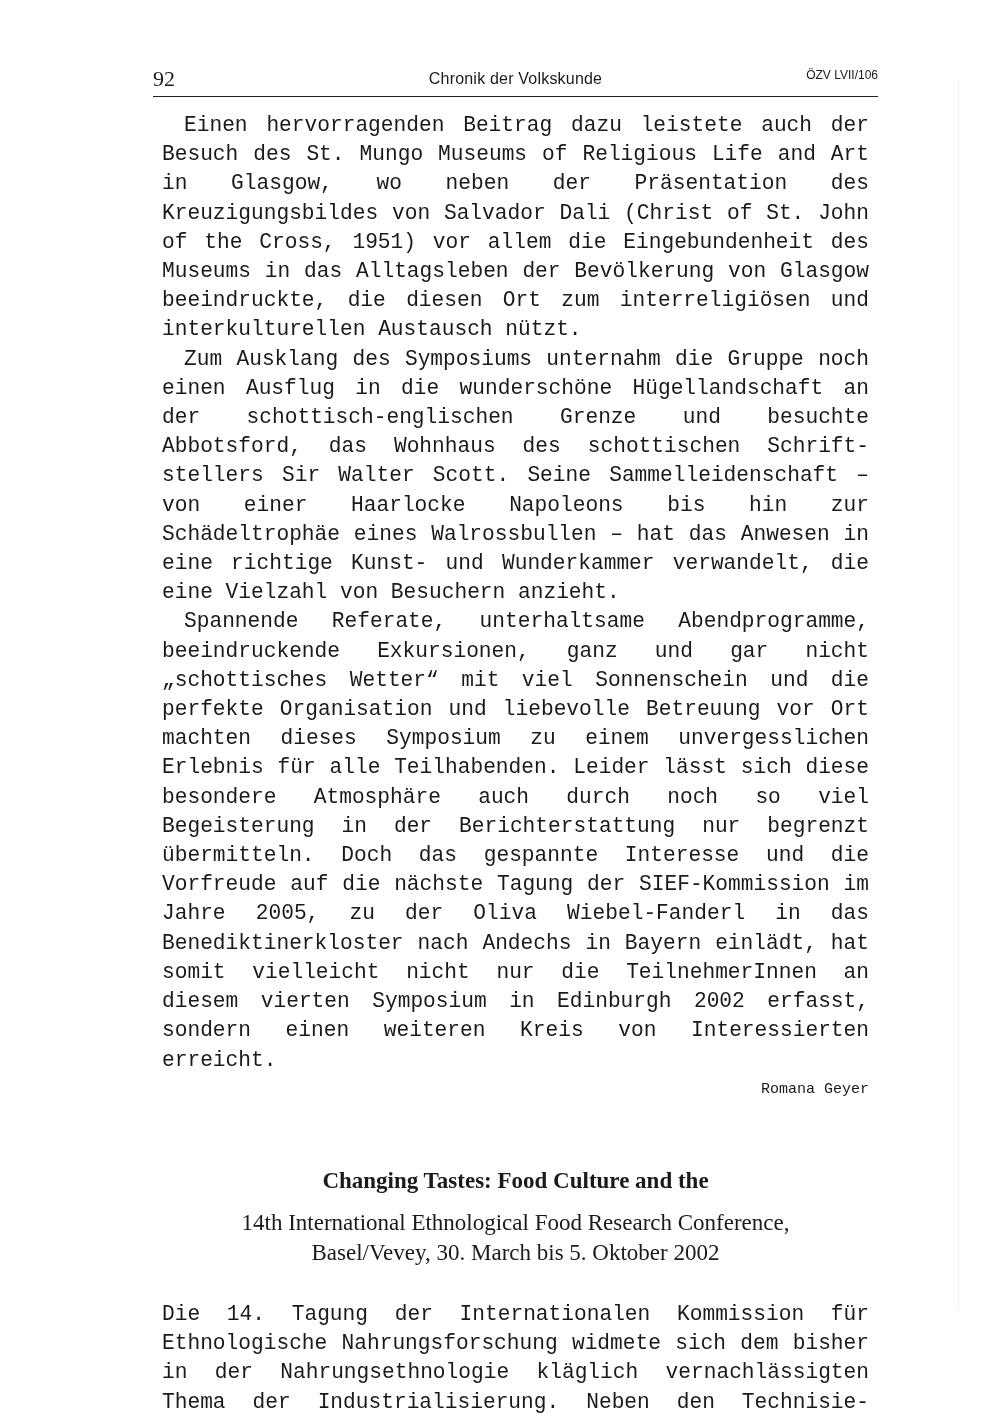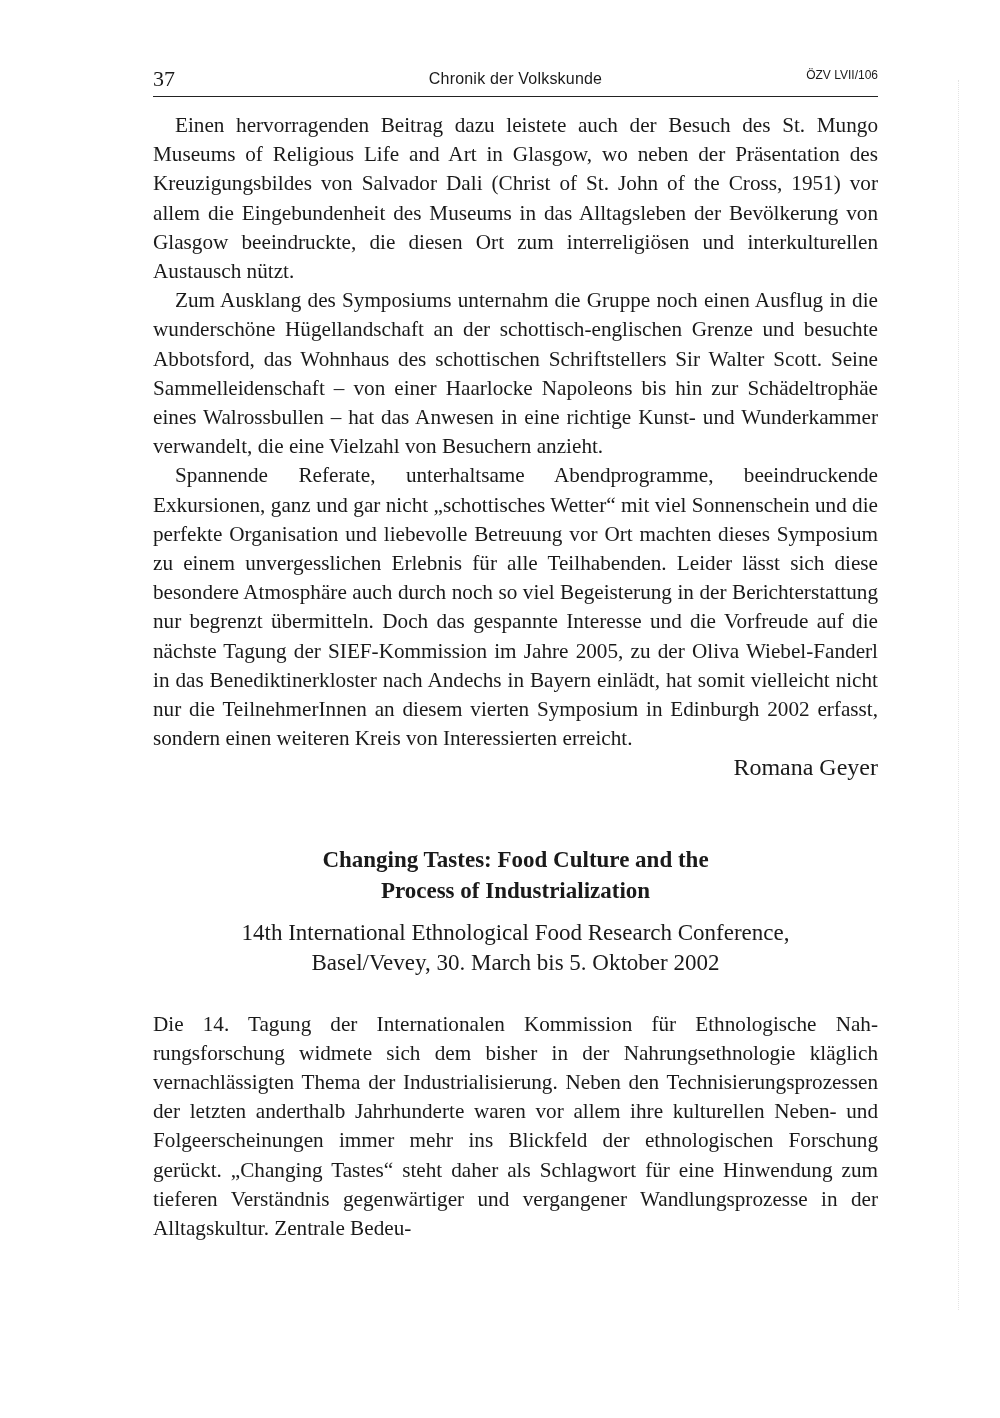--- a/index.html
+++ b/index.html
@@ -44,40 +44,41 @@
       letter-spacing: 0.2px;
     }
     .running-header .journal-ref {
       position: absolute;
       right: 0;
       top: 6px;
       font-family: "Liberation Sans", "DejaVu Sans", sans-serif;
       font-size: 12px;
     }
     .body-text {
-      margin: 0;
+      margin: 9px;
       font-size: 21.2px;
       line-height: 29.2px;
       text-align: justify;
       hyphens: manual;
+      font-family: Liberation Mono, monospace;
     }
     .para {
       margin: 0;
       text-indent: 22px;
     }
     .para.first {
       margin-top: 14px;
     }
     .para.noindent {
       text-indent: 0;
     }
     .signature {
       text-align: right;
       margin: 0;
-      font-size: 24px;
+      font-size: 15px;
       line-height: 29.2px;
     }
     .article-title {
       margin: 61px 0 0 0;
       text-align: center;
       font-weight: bold;
       font-size: 23px;
       line-height: 31px;
     }
     .article-subtitle {
@@ -99,36 +100,35 @@
     }
   </style>
 </head>
 <body>
 
 <div class="margin-dots"></div>
 
 <div class="page">
 
   <div class="running-header">
-    <span class="page-number">37</span>
+    <span class="page-number">92</span>
     <span class="section-title">Chronik der Volkskunde</span>
     <span class="journal-ref">ÖZV LVII/106</span>
   </div>
 
   <div class="body-text">
     <p class="para first">Einen hervorragenden Beitrag dazu leistete auch der Besuch des St. Mun­go Museums of Religious Life and Art in Glasgow, wo neben der Präsenta­tion des Kreuzigungsbildes von Salvador Dali (Christ of St. John of the Cross, 1951) vor allem die Eingebundenheit des Museums in das Alltagsle­ben der Bevölkerung von Glasgow beeindruckte, die diesen Ort zum inter­religiösen und interkulturellen Austausch nützt.</p>
     <p class="para">Zum Ausklang des Symposiums unternahm die Gruppe noch einen Aus­flug in die wunderschöne Hügellandschaft an der schottisch-englischen Grenze und besuchte Abbotsford, das Wohnhaus des schottischen Schrift­stellers Sir Walter Scott. Seine Sammelleidenschaft – von einer Haarlocke Napoleons bis hin zur Schädeltrophäe eines Walrossbullen – hat das Anwe­sen in eine richtige Kunst- und Wunderkammer verwandelt, die eine Vielzahl von Besuchern anzieht.</p>
     <p class="para">Spannende Referate, unterhaltsame Abendprogramme, beeindruckende Exkursionen, ganz und gar nicht „schottisches Wetter“ mit viel Sonnen­schein und die perfekte Organisation und liebevolle Betreuung vor Ort machten dieses Symposium zu einem unvergesslichen Erlebnis für alle Teilhabenden. Leider lässt sich diese besondere Atmosphäre auch durch noch so viel Begeisterung in der Berichterstattung nur begrenzt übermitteln. Doch das gespannte Interesse und die Vorfreude auf die nächste Tagung der SIEF-Kommission im Jahre 2005, zu der Oliva Wiebel-Fanderl in das Benediktinerkloster nach Andechs in Bayern einlädt, hat somit vielleicht nicht nur die TeilnehmerInnen an diesem vierten Symposium in Edinburgh 2002 erfasst, sondern einen weiteren Kreis von Interessierten erreicht.</p>
     <p class="signature">Romana Geyer</p>
   </div>
 
   <div>
     <h2 class="article-title">
       <span>Changing Tastes: Food Culture and the</span><br>
-      <span>Process of Industrialization</span>
     </h2>
     <p class="article-subtitle">
       <span>14th International Ethnological Food Research Conference,</span><br>
       <span>Basel/Vevey, 30. March bis 5. Oktober 2002</span>
     </p>
     <div class="body-text second-article">
       <p class="para noindent">Die 14. Tagung der Internationalen Kommission für Ethnologische Nah­rungsforschung widmete sich dem bisher in der Nahrungsethnologie kläg­lich vernachlässigten Thema der Industrialisierung. Neben den Technisie­rungsprozessen der letzten anderthalb Jahrhunderte waren vor allem ihre kulturellen Neben- und Folgeerscheinungen immer mehr ins Blickfeld der ethnologischen Forschung gerückt. „Changing Tastes“ steht daher als Schlagwort für eine Hinwendung zum tieferen Verständnis gegenwärtiger und vergangener Wandlungsprozesse in der Alltagskultur. Zentrale Bedeu-</p>
     </div>
   </div>
 

